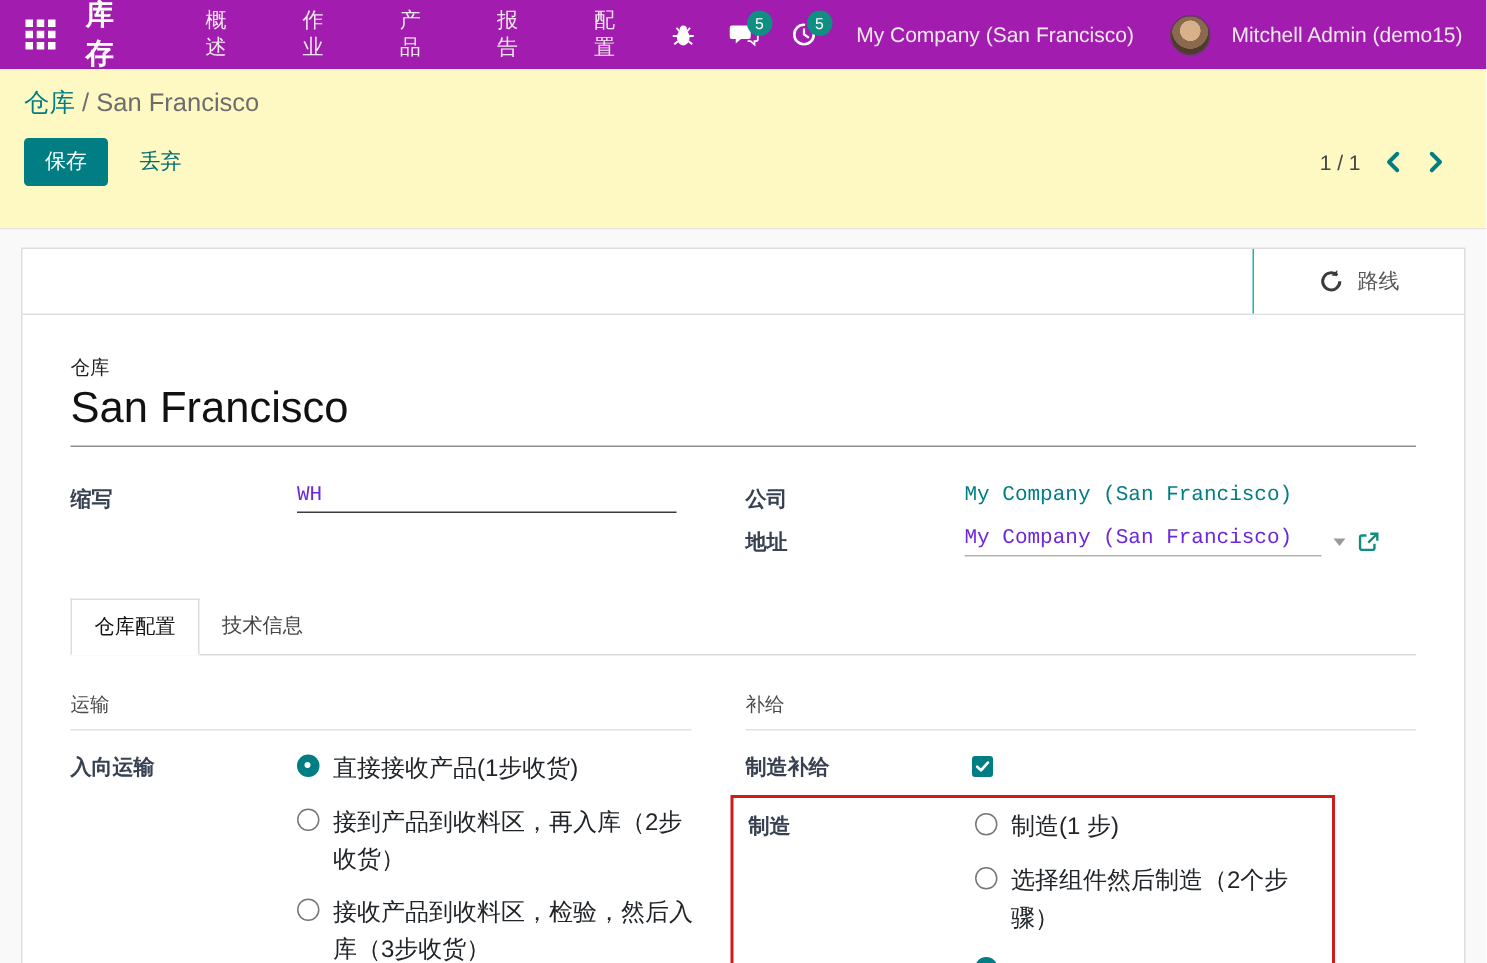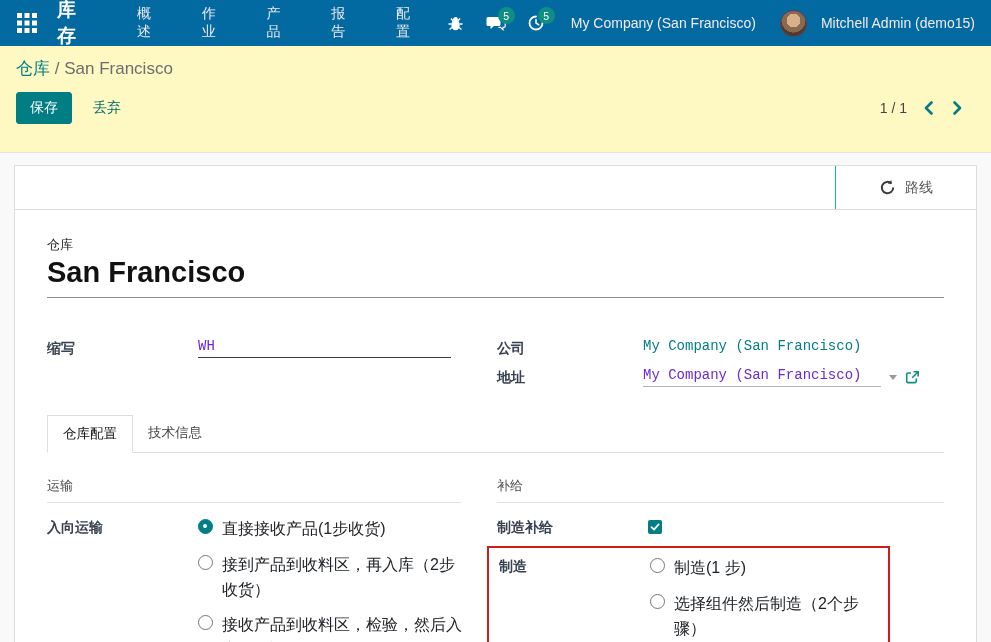--- a/index.html
+++ b/index.html
@@ -1,20 +1,20 @@
 <!DOCTYPE html>
 <html><head>
 <meta charset="utf-8">
 <style>
   * { margin:0; padding:0; box-sizing:border-box; }
   html,body { width:991px; height:642px; overflow:hidden; background:#fff; }
   body { font-family:"Liberation Sans","DejaVu Sans",sans-serif; color:#212529; font-size:14px; }
 
   
-  .topbar { height:46px; background:#0369a1; display:flex; align-items:center; justify-content:space-between; padding:0 16px 0 14px; color:#fff; }
+  .topbar { height:46px; background:#a21caf; display:flex; align-items:center; justify-content:space-between; padding:0 16px 0 14px; color:#fff; }
   .tb-left { display:flex; align-items:center; gap:8px; }
   .apps-btn { width:30px; height:30px; display:flex; align-items:center; justify-content:center; cursor:pointer; }
   .app-name { font-size:19px; font-weight:bold; margin:0 14px 0 8px; letter-spacing:1px; cursor:pointer; }
   .tb-menu { display:flex; align-items:center; }
   .tb-menu .menu-item { color:#f0eaee; font-size:14px; padding:13px 14px; cursor:pointer; margin:0 8px; }
   .tb-right { display:flex; align-items:center; gap:6px; }
   .tb-icon-btn { position:relative; width:34px; height:34px; display:flex; align-items:center; justify-content:center; cursor:pointer; }
   .tb-badge { position:absolute; top:1px; right:-2px; min-width:17px; height:17px; border-radius:9px; background:#0e8f82; color:#fff; font-size:10.5px; display:flex; align-items:center; justify-content:center; padding:0 4px; }
   .tb-company { color:#f0eaee; font-size:14px; padding:0 18px 0 12px; cursor:pointer; white-space:nowrap; }
   .avatar { width:27px; height:27px; border-radius:50%; background:radial-gradient(circle at 50% 38%, #d8b08a 0 34%, #8a6a4f 35% 60%, #4e3b2d 61% 100%); border:1px solid #5d3f55; }
@@ -34,21 +34,21 @@
 
   
   .content { background:#f9f9f9; height:calc(642px - 46px - 85px); padding:12px 14px 0 14px; }
   .sheet { background:#fff; border:1px solid #ddd; height:100%; }
   .buttonbox { display:flex; border-bottom:1px solid #ddd; height:44px; }
   .bb-spacer { flex:1; }
   .btn-routes { width:141px; border:none; border-left:1px solid #14b8a6; background:#fff; color:#555; font-size:14px; display:flex; align-items:center; justify-content:center; gap:9px; cursor:pointer; font-family:inherit; }
 
   .form-body { padding:26px 32px 0 32px; }
   .oe-title-label { font-size:13px; color:#222; }
-  .oe-title-name { font-size:29px; font-weight:700; color:#111; padding:2px 0 8px 0; border-bottom:1px solid #8f8f8f; margin-bottom:40px; }
+  .oe-title-name { font-size:29px; font-weight:400; color:#111; padding:2px 0 8px 0; border-bottom:1px solid #8f8f8f; margin-bottom:24px; }
 
   .fields-grid { display:flex;font-family:Liberation Mono, monospace; }
   .fcol { display:flex; flex-direction:column; }
   .fcol-left { width:451px; }
   .fcol-right { width:448px; }
   .field-row { display:flex; align-items:flex-start; margin-bottom:9px; }
   .field-label { width:151px; flex:0 0 151px; font-weight:bold; color:#374151; font-size:14px; padding-top:2px; }
   .fcol-right .field-label { flex-basis:146px; width:146px; }
   .field-value { font-size:14px; color:#6d28d9; }
   .value-underline-dark { width:253px; border-bottom:1px solid #3c3c3c; padding-bottom:3px; }

